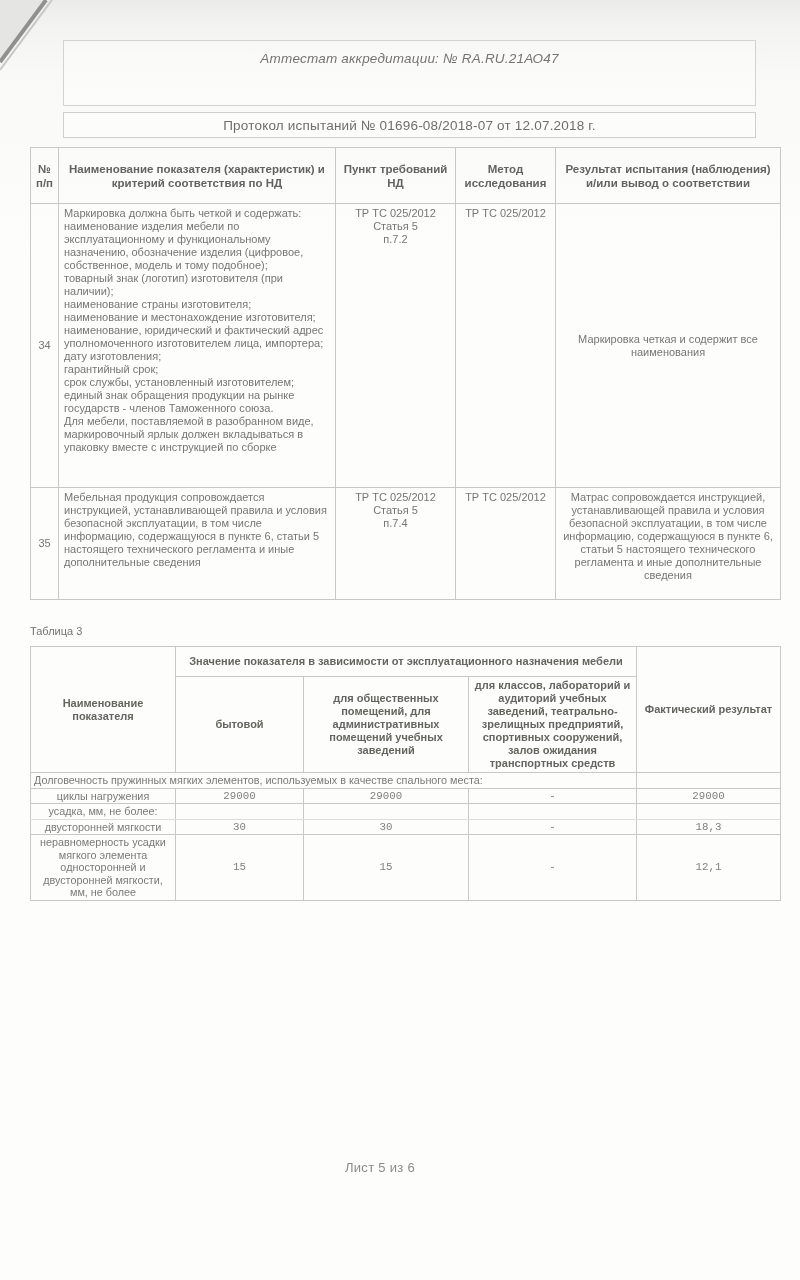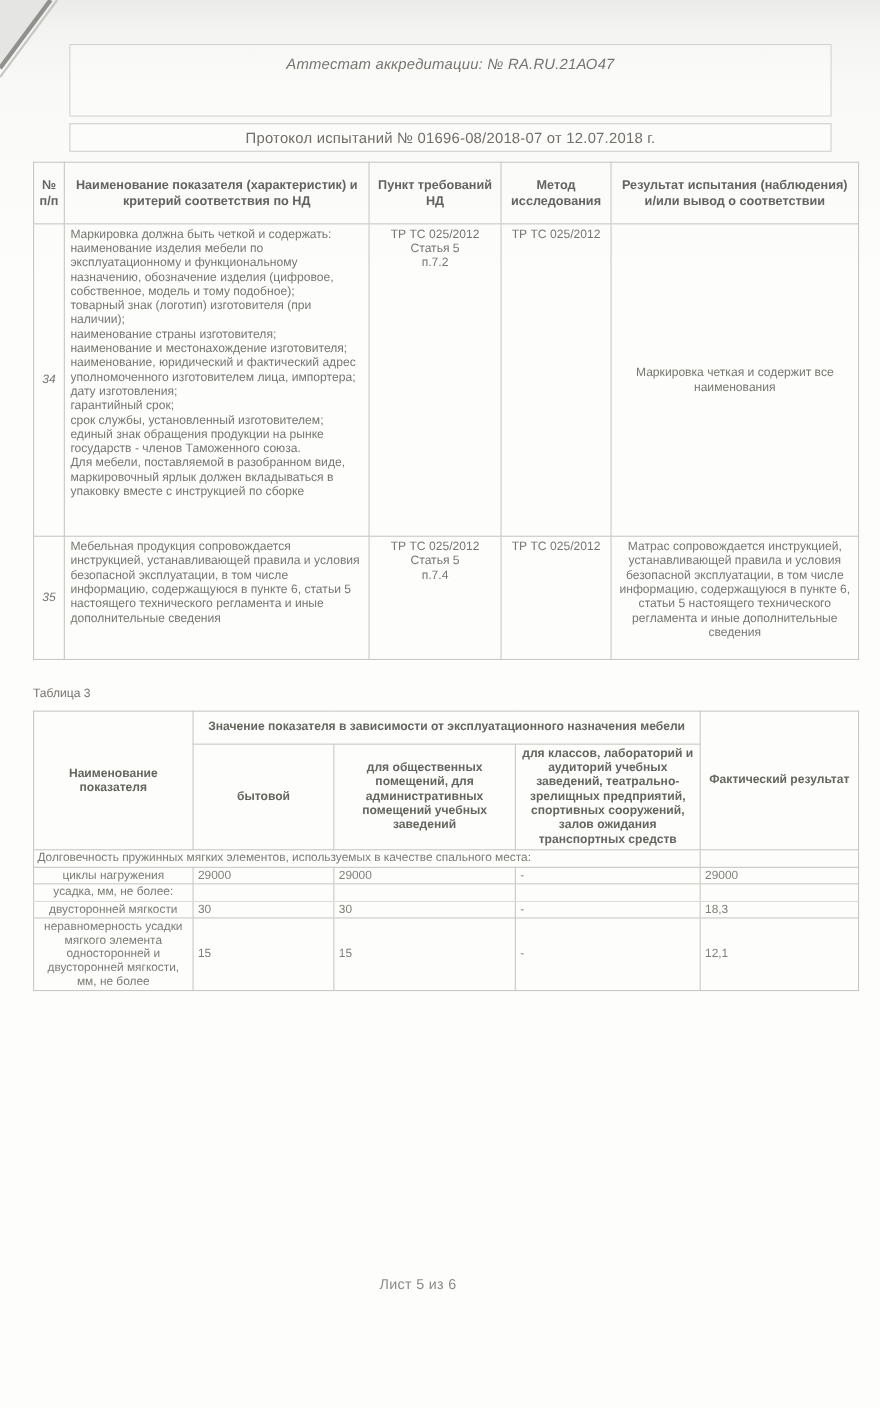--- a/index.html
+++ b/index.html
@@ -29,39 +29,39 @@
 
   
   table{border-collapse:collapse;table-layout:fixed;position:absolute;background:transparent;}
   td,th{border:1px solid #c9c9c4;box-sizing:border-box;font-weight:normal;}
   .t1{left:30px;top:147px;width:750px;font-size:11px;}
   .t1 th{
     font-weight:bold;color:#63635f;font-size:11.5px;line-height:14px;
     text-align:center;vertical-align:middle;padding:4px 3px;height:56px;
   }
   .t1 td{color:#767671;line-height:13px;padding:3px 5px;vertical-align:top;}
-  .t1 .num{text-align:center;vertical-align:middle;font-style:italic;}
+  .t1 .num{text-align:center;vertical-align:middle;}
   .t1 .name{text-align:left;white-space:pre-line;}
   .t1 .ctr{text-align:center;white-space:pre-line;}
   .t1 .mid{vertical-align:middle;}
   .row34 td{height:284px;}
   .row35 td{height:112px;}
 
   .t3cap{position:absolute;left:30px;top:625px;font-size:11px;color:#76736e;}
   .t3{left:30px;top:646px;width:750px;font-size:10.8px;}
   .t3 th{
     font-weight:bold;color:#65655f;font-size:11px;line-height:13px;
     text-align:center;vertical-align:middle;padding:2px 4px;
   }
   .t3 .group-row th{height:30px;}
   .t3 .sub-row th{height:96px;}
   .t3 td{color:#7a7a75;line-height:12.5px;padding:1px 4px;vertical-align:middle;}
   .t3 .section td{text-align:left;height:15px;padding:1px 3px;border-left:1px solid #c9c9c4;}
   .t3 .lbl{text-align:center;}
-  .t3 .val{text-align:left;color:#80807b;}
+  .t3 .val{text-align:center;color:#80807b;font-family:Liberation Mono, monospace;}
   .t3 .r-cycles td{height:14px;}
   .t3 .r-shrink td{height:14px;border-bottom:1px solid #dcdcd8;}
   .t3 .r-two td{height:15px;}
   .t3 .r-uneven td{height:60px;}
 
   .footer{
     position:absolute;left:0;top:1160px;width:760px;text-align:center;
     font-size:13px;color:#8b8b86;letter-spacing:.3px;
   }
 </style>

